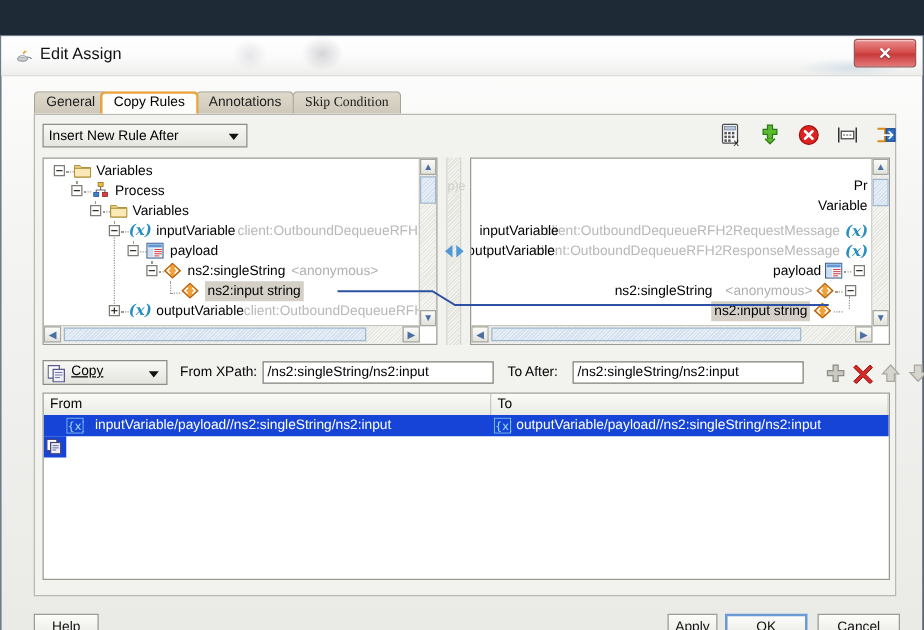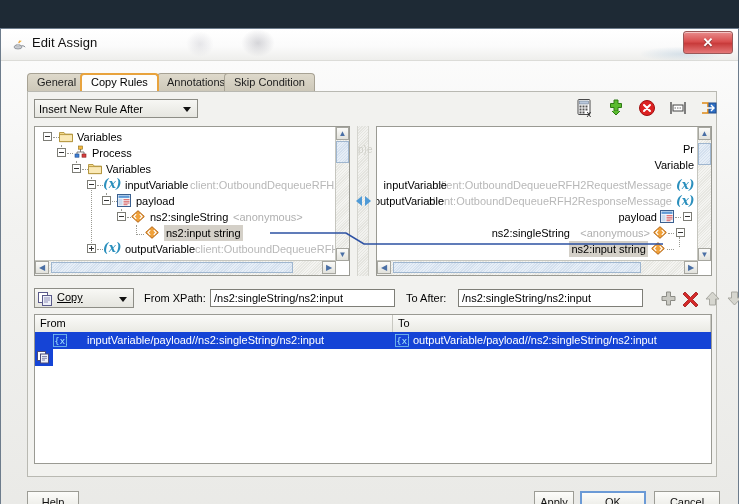--- a/index.html
+++ b/index.html
@@ -141,21 +141,21 @@
 
     <div id="close-btn">
       <span>✕</span>
     </div>
   </div>
 
   <div id="tabstrip">
     <div class="tab" style="left:0px;">General</div>
     <div class="tab sel" style="left:53px;">Copy Rules</div>
     <div class="tab" style="left:130px;">Annotations</div>
-    <div class="tab" style="left:197px;">Skip Condition</div>
+    <div class="tab" style="left:207px;font-family:Liberation Serif, serif;">Skip Condition</div>
   </div>
 
   <div id="panel">
 
     <div id="rule-select">
       <span>Insert New Rule After</span>
       <span class="arw"></span>
     </div>
 
     <svg class="tbicon" style="left:546px;" viewBox="0 0 22 22">
@@ -444,21 +444,21 @@
             <rect x="3.5" y="3" width="8" height="9" fill="#eef0f8" stroke="#4a4a7a" stroke-width="1"></rect>
             <path d="M5 5.5 h5 M5 7.3 h5 M5 9 h3" stroke="#6a6a9a" stroke-width=".8"></path>
           </svg>
         </div>
 
         <div class="cellwrap" style="left:18px;">
           <svg style="position:absolute;left:0px;top:2px;" width="14" height="13" viewBox="0 0 14 13">
             <rect x=".5" y=".5" width="13" height="12" fill="#1544d6" stroke="#7fc8ee" stroke-width=".8"></rect>
             <text x="1" y="10" font-size="9" fill="#9fe2ff" font-family="DejaVu Sans, sans-serif">{x}</text>
           </svg>
-          <span style="position:absolute;left:34px;top:0;">inputVariable/payload//ns2:singleString/ns2:input</span>
+          <span style="position:absolute;left:23px;top:0;">inputVariable/payload//ns2:singleString/ns2:input</span>
         </div>
 
         <div class="cellwrap" style="left:360px;">
           <svg style="position:absolute;left:0px;top:2px;" width="14" height="13" viewBox="0 0 14 13">
             <rect x=".5" y=".5" width="13" height="12" fill="#1544d6" stroke="#7fc8ee" stroke-width=".8"></rect>
             <text x="1" y="10" font-size="9" fill="#9fe2ff" font-family="DejaVu Sans, sans-serif">{x}</text>
           </svg>
           <span style="position:absolute;left:18px;top:0;">outputVariable/payload//ns2:singleString/ns2:input</span>
         </div>
       </div>

